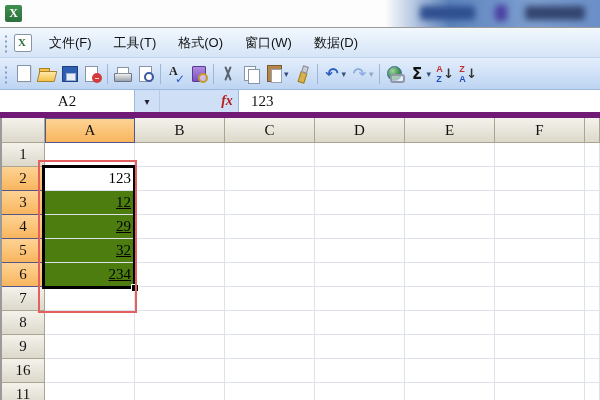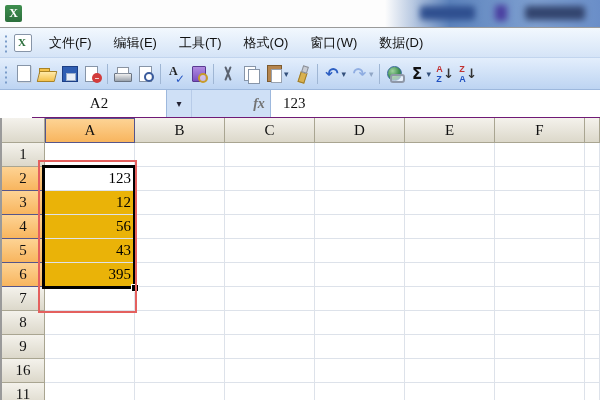--- a/index.html
+++ b/index.html
@@ -105,29 +105,29 @@
   .icon-sort-ascending::after{content:"Z";position:absolute;left:3px;bottom:1px;color:#2050c0;
                        font:bold 9px "Liberation Sans",sans-serif;}
   .icon-sort-descending{font:bold 13px "DejaVu Sans",sans-serif;color:#333;
                        justify-content:flex-end;padding-right:2px;box-sizing:border-box;}
   .icon-sort-descending::before{content:"Z";position:absolute;left:3px;top:1px;color:#c03030;
                        font:bold 9px "Liberation Sans",sans-serif;}
   .icon-sort-descending::after{content:"A";position:absolute;left:3px;bottom:1px;color:#2050c0;
                        font:bold 9px "Liberation Sans",sans-serif;}
 
   
-  .fbar{height:28px;background:#cfe0f6;display:flex;align-items:stretch;border-bottom:1px solid #701a75;
-        box-sizing:border-box;margin-left:32px;}
+  .fbar{height:28px;background:#cfe0f6;display:flex;align-items:stretch;border-bottom:6px solid #701a75;
+        box-sizing:border-box;}
   .namebox{width:134px;background:#fff;border-right:1px solid #9db8dd;display:flex;align-items:center;
            justify-content:center;font:15px "Liberation Serif",serif;color:#111;}
   .nb-dd{width:24px;display:flex;align-items:center;justify-content:center;
          font:10px "DejaVu Sans",sans-serif;color:#223;border-right:1px solid #b7cbe8;}
   .fb-gap{width:56px;}
   .fxbox{width:22px;display:flex;align-items:center;justify-content:center;
-         font:italic bold 14px "Liberation Serif",serif;color:#737373;text-align:center;}
+         font:italic bold 14px "Liberation Serif",serif;color:#b91c1c;text-align:center;}
   .formula{flex:1;background:#fff;border-left:1px solid #9db8dd;display:flex;align-items:center;
            padding-left:12px;font:15px "Liberation Serif",serif;color:#111;}
 
   
   .gridwrap{position:absolute;top:118px;left:0;right:0;bottom:0;background:#fff;border-left:2px solid #9a9a9a;box-sizing:border-box;}
   .hdr-row{display:flex;height:25px;}
   .corner{width:43px;flex:0 0 auto;background:linear-gradient(#f4f2ec,#dcd8ca);
           border-right:1px solid #a9a591;border-bottom:1px solid #a9a591;box-sizing:border-box;}
   .colhdr{width:90px;flex:0 0 auto;box-sizing:border-box;border-right:1px solid #a9a591;
           border-bottom:1px solid #a9a591;background:linear-gradient(#f4f2ec,#dcd8ca);
@@ -136,21 +136,21 @@
   .colhdr.partial{width:auto;flex:1;}
   .grow{display:flex;height:24px;}
   .rowhdr{width:43px;flex:0 0 auto;box-sizing:border-box;border-right:1px solid #a9a591;
           border-bottom:1px solid #a9a591;background:linear-gradient(#f4f2ec,#dcd8ca);
           font:15px "Liberation Serif",serif;color:#111;display:flex;align-items:center;justify-content:center;}
   .rowhdr.hl{background:linear-gradient(#fdd394,#f8b55e);border-right:1px solid #55558b;
              border-bottom:1px solid #55558b;}
   .cell{width:90px;flex:0 0 auto;box-sizing:border-box;border-right:1px solid #dde2ea;
         border-bottom:1px solid #dde2ea;background:#fff;font:15px "Liberation Serif",serif;color:#000;
         display:flex;align-items:center;justify-content:flex-end;padding-right:3px;}
-  .cell.selfill{background:#eab308;}
+  .cell.selfill{background:#4d7c0f;text-decoration:underline;}
   .cell.active{background:#fff;}
   .cell.partial{width:auto;flex:1;}
 
   
   .sel-border{position:absolute;left:42px;top:165px;width:94px;height:124px;border:3px solid #000;
               box-sizing:border-box;pointer-events:none;}
   .fill-handle{position:absolute;left:131px;top:284px;width:6px;height:6px;background:#000;
                border:1px solid #fff;box-sizing:content-box;}
   .red-rect{position:absolute;left:38px;top:160px;width:99px;height:153px;border:2px solid #e4605e;
             box-sizing:border-box;pointer-events:none;}
@@ -167,21 +167,20 @@
       <div class="blob b2"></div>
       <div class="blob b3"></div>
     </div>
   </div>
 
   <div class="menubar">
     <div class="grip"></div>
     <div class="wb-icon"></div>
     <div style="display:flex">
         <span class="menu-item">文件(F)</span>
-        <span class="menu-item">编辑(E)</span>
         <span class="menu-item">工具(T)</span>
         <span class="menu-item">格式(O)</span>
         <span class="menu-item">窗口(W)</span>
         <span class="menu-item">数据(D)</span>
       </div>
   </div>
 
   <div class="toolbar">
     <div class="grip"></div>
     <div style="display:flex;align-items:center">
@@ -260,41 +259,41 @@
           <div class="cell selfill">12</div>
           <div class="cell"></div>
           <div class="cell"></div>
           <div class="cell"></div>
           <div class="cell"></div>
           <div class="cell"></div>
           <div class="cell partial"></div>
         </div>
         <div class="grow">
           <div class="rowhdr hl">4</div>
-          <div class="cell selfill">56</div>
+          <div class="cell selfill">29</div>
           <div class="cell"></div>
           <div class="cell"></div>
           <div class="cell"></div>
           <div class="cell"></div>
           <div class="cell"></div>
           <div class="cell partial"></div>
         </div>
         <div class="grow">
           <div class="rowhdr hl">5</div>
-          <div class="cell selfill">43</div>
+          <div class="cell selfill">32</div>
           <div class="cell"></div>
           <div class="cell"></div>
           <div class="cell"></div>
           <div class="cell"></div>
           <div class="cell"></div>
           <div class="cell partial"></div>
         </div>
         <div class="grow">
           <div class="rowhdr hl">6</div>
-          <div class="cell selfill">395</div>
+          <div class="cell selfill">234</div>
           <div class="cell"></div>
           <div class="cell"></div>
           <div class="cell"></div>
           <div class="cell"></div>
           <div class="cell"></div>
           <div class="cell partial"></div>
         </div>
         <div class="grow">
           <div class="rowhdr">7</div>
           <div class="cell"></div>

